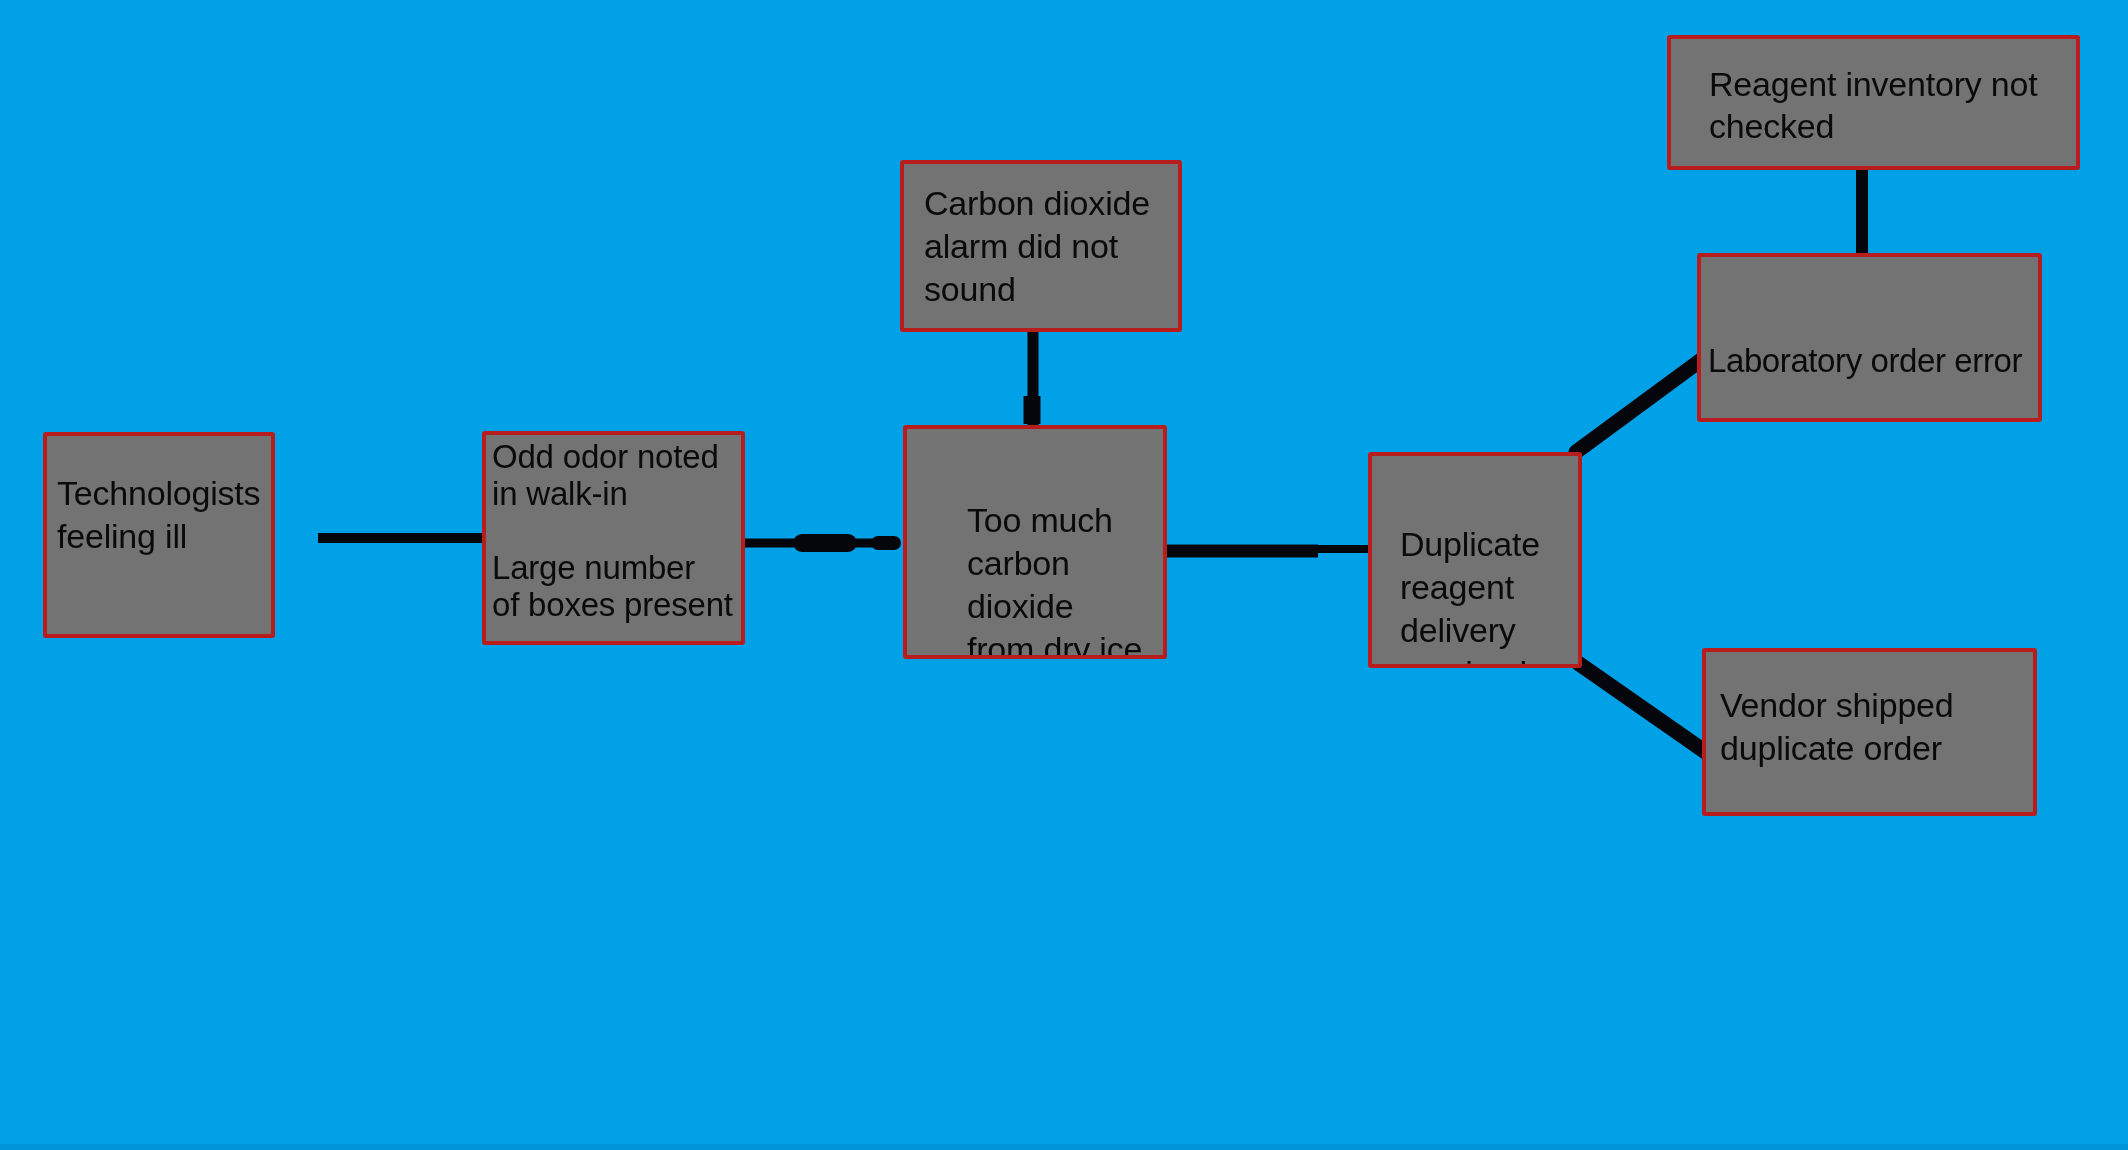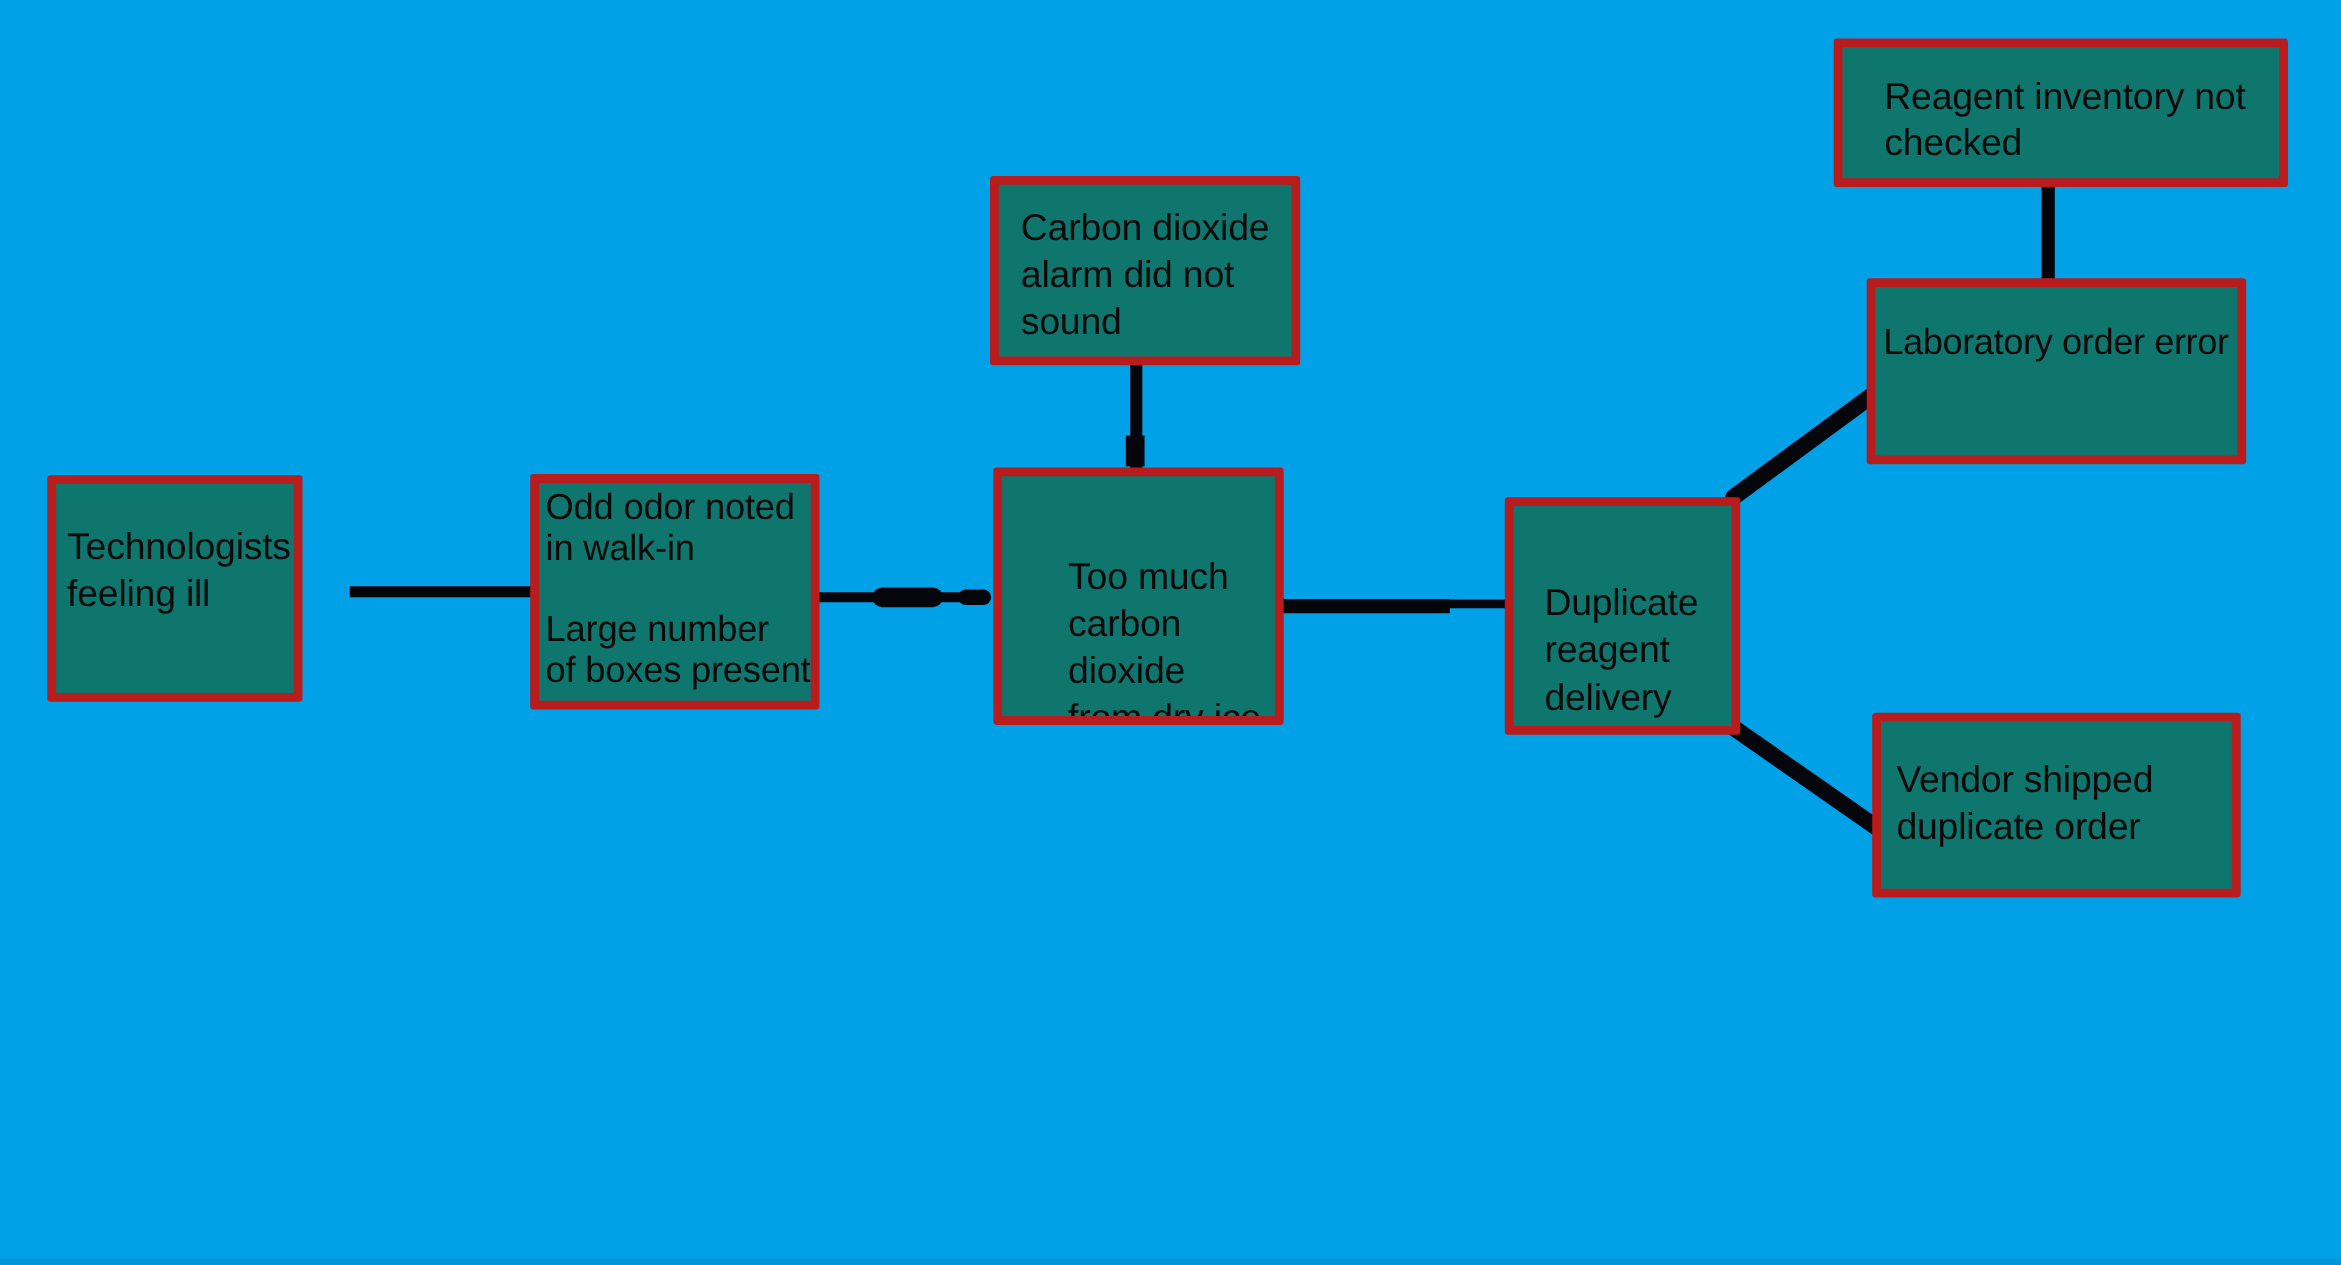--- a/index.html
+++ b/index.html
@@ -22,22 +22,22 @@
     width: 2128px;
     height: 1150px;
   }
   .connectors path {
     stroke: #05060c;
     fill: none;
   }
   .node {
     position: absolute;
     box-sizing: border-box;
-    background: #0f766e;
-    border: 8px solid #b91c1c;
+    background: #737373;
+    border: 4px solid #b91c1c;
     border-radius: 3px;
     overflow: hidden;
   }
   .node-text {
     white-space: pre-line;
     color: #0a0a0a;
     font-size: 34px;
     line-height: 43px;
     letter-spacing: -0.2px;
   }
@@ -48,21 +48,21 @@
   .n-odor      .node-text { padding: 3px 0 0 6px; font-size: 33px; line-height: 37px; }
   .n-alarm     { left: 900px;  top: 160px; width: 282px; height: 172px; }
   .n-alarm     .node-text { padding: 18px 0 0 20px; }
   .n-toomuch   { left: 903px;  top: 425px; width: 264px; height: 234px; }
   .n-toomuch   .node-text { padding: 70px 0 0 24px; margin-left: 36px; }
   .n-duplicate { left: 1368px; top: 452px; width: 214px; height: 216px; }
   .n-duplicate .node-text { padding: 22px 0 0 28px; margin-top: 45px; }
   .n-inventory { left: 1667px; top: 35px;  width: 413px; height: 135px; }
   .n-inventory .node-text { padding: 24px 0 0 38px; line-height: 42px; }
   .n-laborder  { left: 1697px; top: 253px; width: 345px; height: 169px; }
-  .n-laborder  .node-text { padding: 28px 0 0 7px; font-size: 33px; letter-spacing: -0.4px; }
+  .n-laborder  .node-text { padding: 82px 0 0 7px; font-size: 33px; letter-spacing: -0.4px; }
   .n-vendor    { left: 1702px; top: 648px; width: 335px; height: 168px; }
   .n-vendor    .node-text { padding: 32px 0 0 14px; }
   .bottom-edge {
     position: absolute;
     left: 0;
     bottom: 0;
     width: 2128px;
     height: 6px;
     background: #0095d8;
   }

